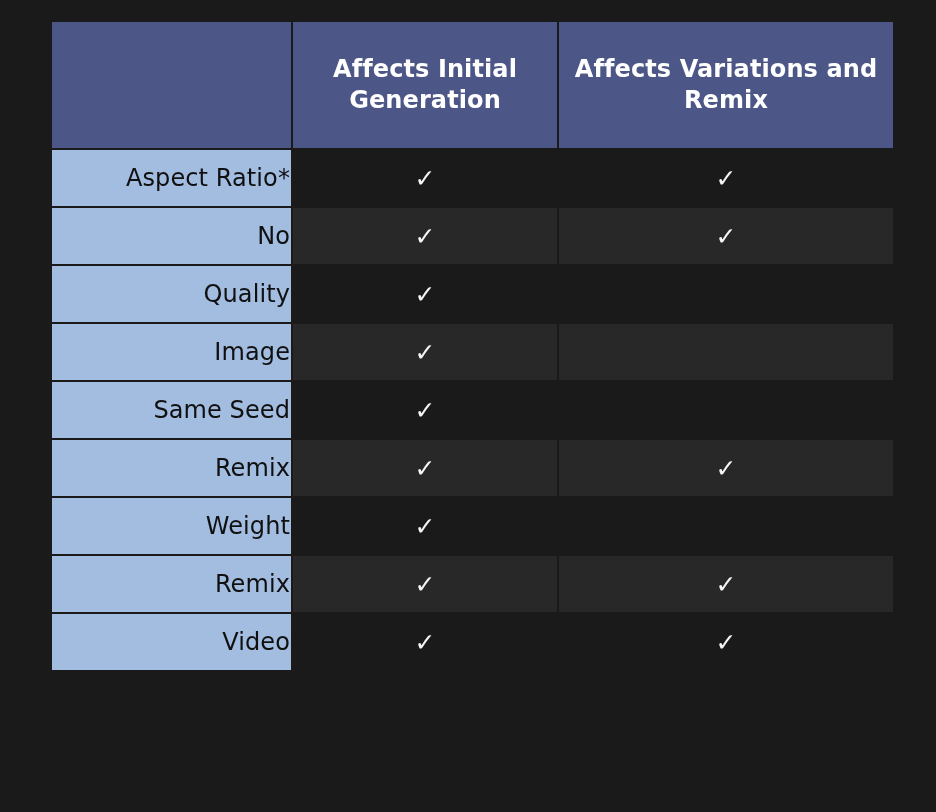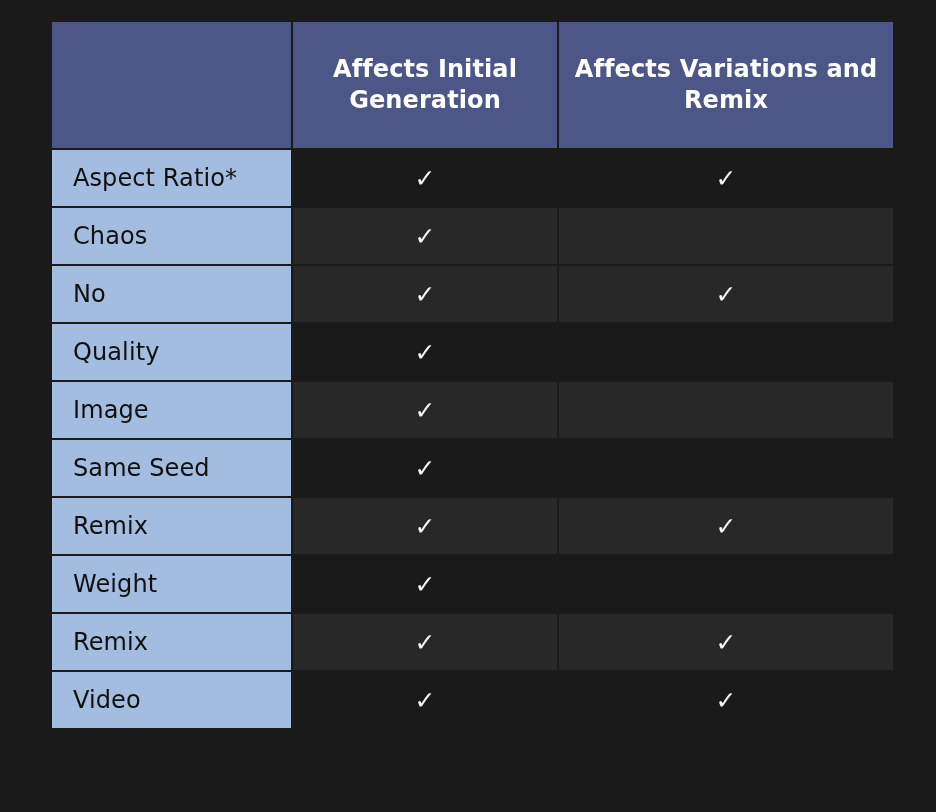--- a/index.html
+++ b/index.html
@@ -66,21 +66,21 @@
     box-sizing: border-box;
     vertical-align: middle;
   }
 
   td.row-label {
     background: #a3bde1;
     color: #101010;
     font-size: 24px;
     font-weight: normal;
     padding-left: 21px;
-    text-align: left;
+    text-align: right;
     letter-spacing: 0.1px;
   }
 
   td.mark-cell {
     text-align: center;
     color: #f4f4f4;
     font-size: 23px;
     background: #1a1a1a;
   }
 
@@ -119,25 +119,20 @@
           <th>Affects Variations and Remix</th>
         </tr>
       </thead>
       <tbody>
           <tr>
             <td class="row-label">Aspect Ratio*</td>
             <td class="mark-cell"><span class="check">✓</span></td>
             <td class="mark-cell"><span class="check">✓</span></td>
           </tr>
           <tr class="alt">
-            <td class="row-label">Chaos</td>
-            <td class="mark-cell"><span class="check">✓</span></td>
-            <td class="mark-cell"><span class="check empty"></span></td>
-          </tr>
-          <tr class="alt">
             <td class="row-label">No</td>
             <td class="mark-cell"><span class="check">✓</span></td>
             <td class="mark-cell"><span class="check">✓</span></td>
           </tr>
           <tr>
             <td class="row-label">Quality</td>
             <td class="mark-cell"><span class="check">✓</span></td>
             <td class="mark-cell"><span class="check empty"></span></td>
           </tr>
           <tr class="alt">

